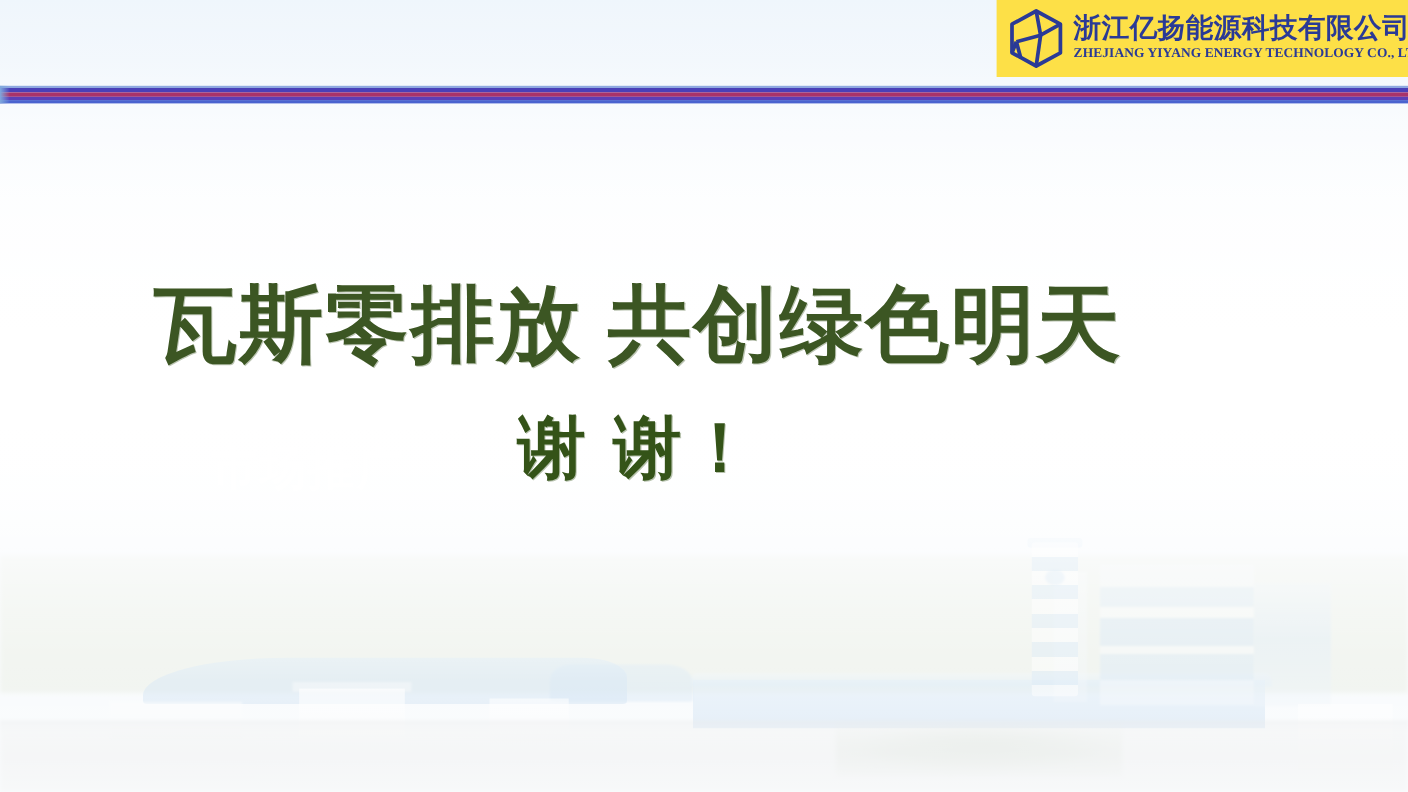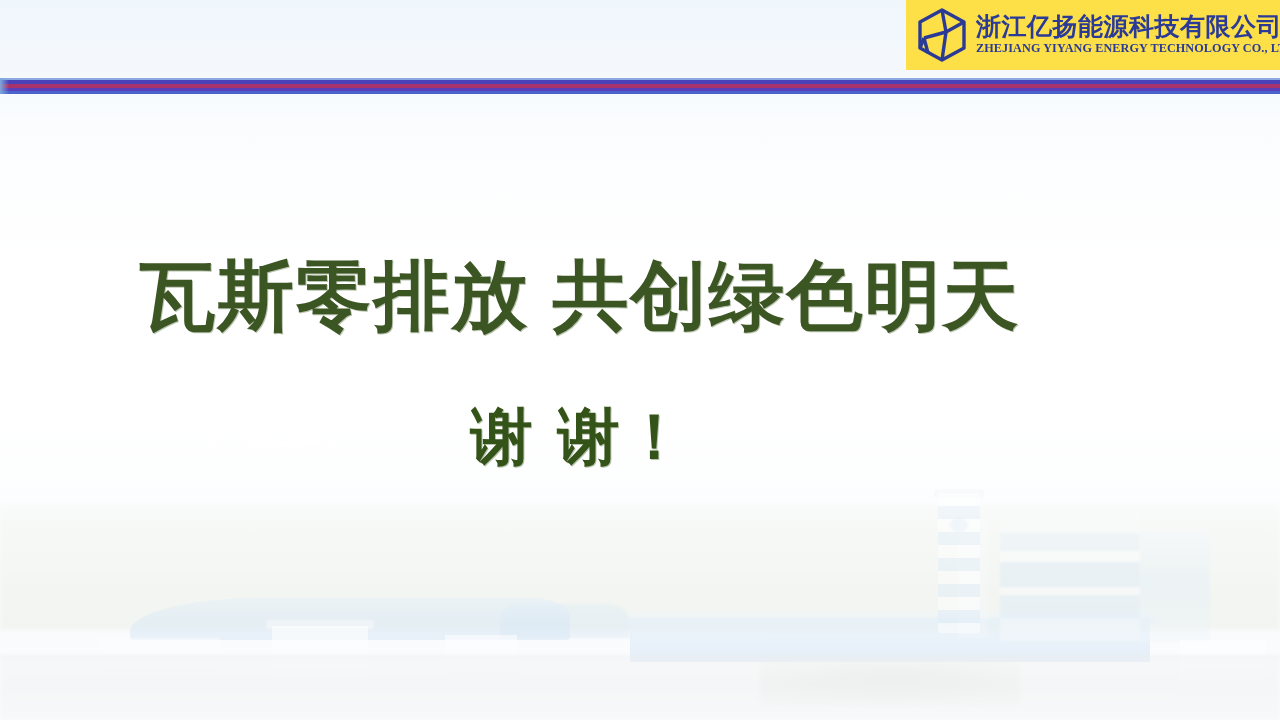--- a/index.html
+++ b/index.html
@@ -339,21 +339,21 @@
   .headline-main {
     color: #3c5623;
     font-size: 76px;
     font-weight: bold;
     line-height: 1.0;
     letter-spacing: 2px;
     white-space: nowrap;
     text-shadow: 1px 1px 0 rgba(60,86,35,0.35);
   }
   .headline-sub {
-    margin-top: 72px;
+    margin-top: 43px;
     color: #345318;
     font-size: 62px;
     font-weight: bold;
     line-height: 1.0;
     letter-spacing: 4px;
     white-space: nowrap;
     text-shadow: 1px 1px 0 rgba(52,83,24,0.35);
   }
 </style>
 </head>

